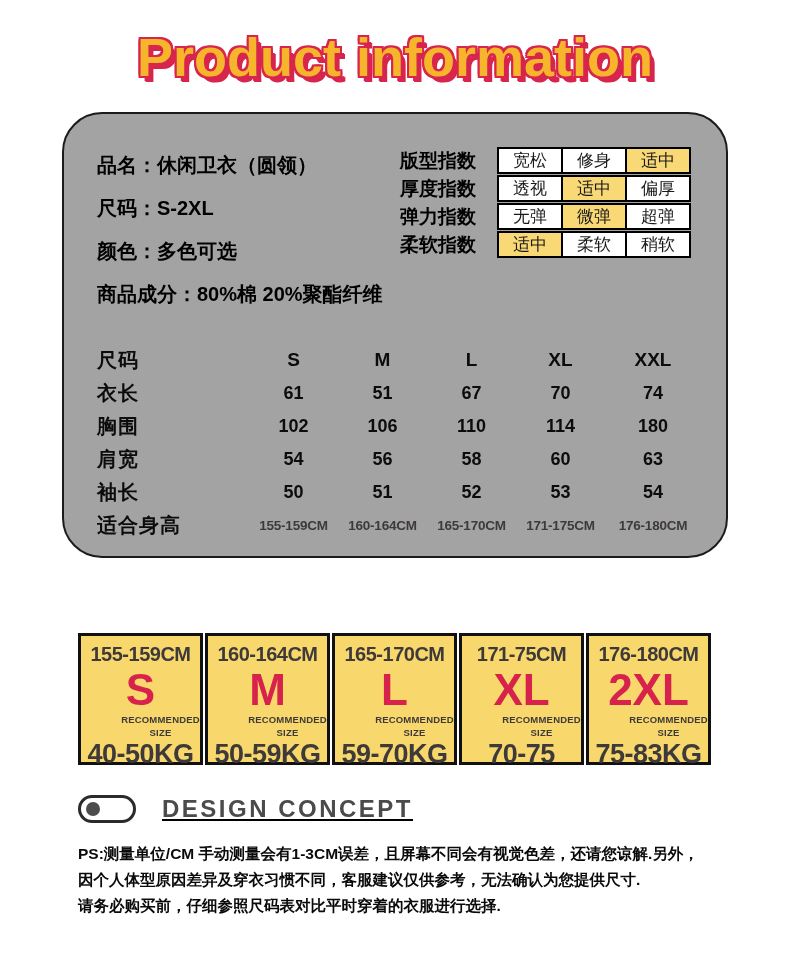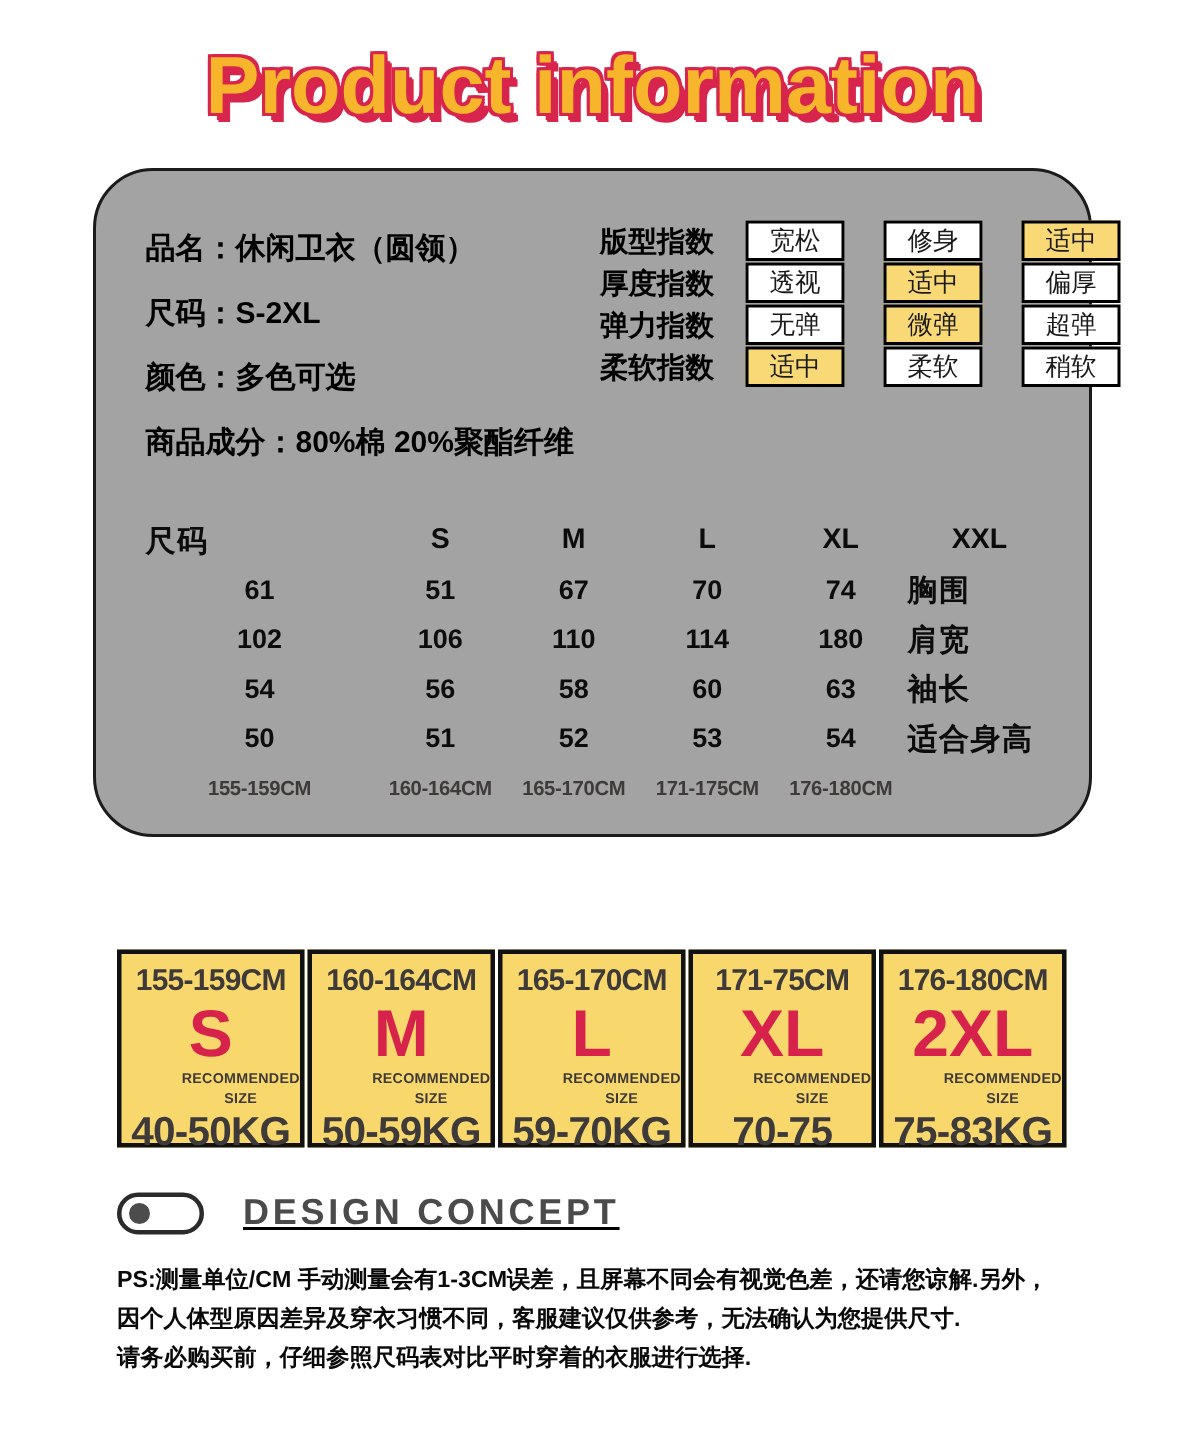--- a/index.html
+++ b/index.html
@@ -40,21 +40,21 @@
     position:absolute;left:62px;top:112px;width:666px;height:446px;
     border:2px solid #1b1b1b;border-radius:40px;background:#a3a3a3;
   }
   .fields{position:absolute;left:33px;top:38px;}
   .field{height:43px;font-size:20px;font-weight:bold;color:#000;white-space:nowrap;}
   .f-label,.f-value{font-weight:bold;}
 
   .indexes{position:absolute;left:336px;top:33px;}
   .idx-row{display:flex;align-items:center;margin-bottom:1px;height:27px;}
   .idx-label{font-size:19px;font-weight:bold;color:#000;width:97px;white-space:nowrap;}
-  .idx-cells{display:flex;gap:28px;}
+  .idx-cells{display:flex;}
   .idx-cell{
     width:66px;height:27px;border:2px solid #000;margin-left:-2px;
     text-align:center;font-size:17px;line-height:23px;color:#1a1a1a;
     background:#fff;
   }
   .idx-cell:first-child{margin-left:0;}
   .idx-cell.hl{background:var(--highlight-yellow,#F9D876);}
 
   .size-table{
     position:absolute;left:33px;top:224px;
@@ -146,20 +146,21 @@
     </div>
 
     <div class="size-table">
       <div class="st-cell st-label">尺码</div>
       <div class="st-cell st-col">S</div>
       <div class="st-cell st-col">M</div>
       <div class="st-cell st-col">L</div>
       <div class="st-cell st-col">XL</div>
       <div class="st-cell st-col">XXL</div>
 
+      <div class="st-cell st-label">衣长</div>
       <div class="st-cell">61</div>
       <div class="st-cell">51</div>
       <div class="st-cell">67</div>
       <div class="st-cell">70</div>
       <div class="st-cell">74</div>
 
       <div class="st-cell st-label">胸围</div>
       <div class="st-cell">102</div>
       <div class="st-cell">106</div>
       <div class="st-cell">110</div>

